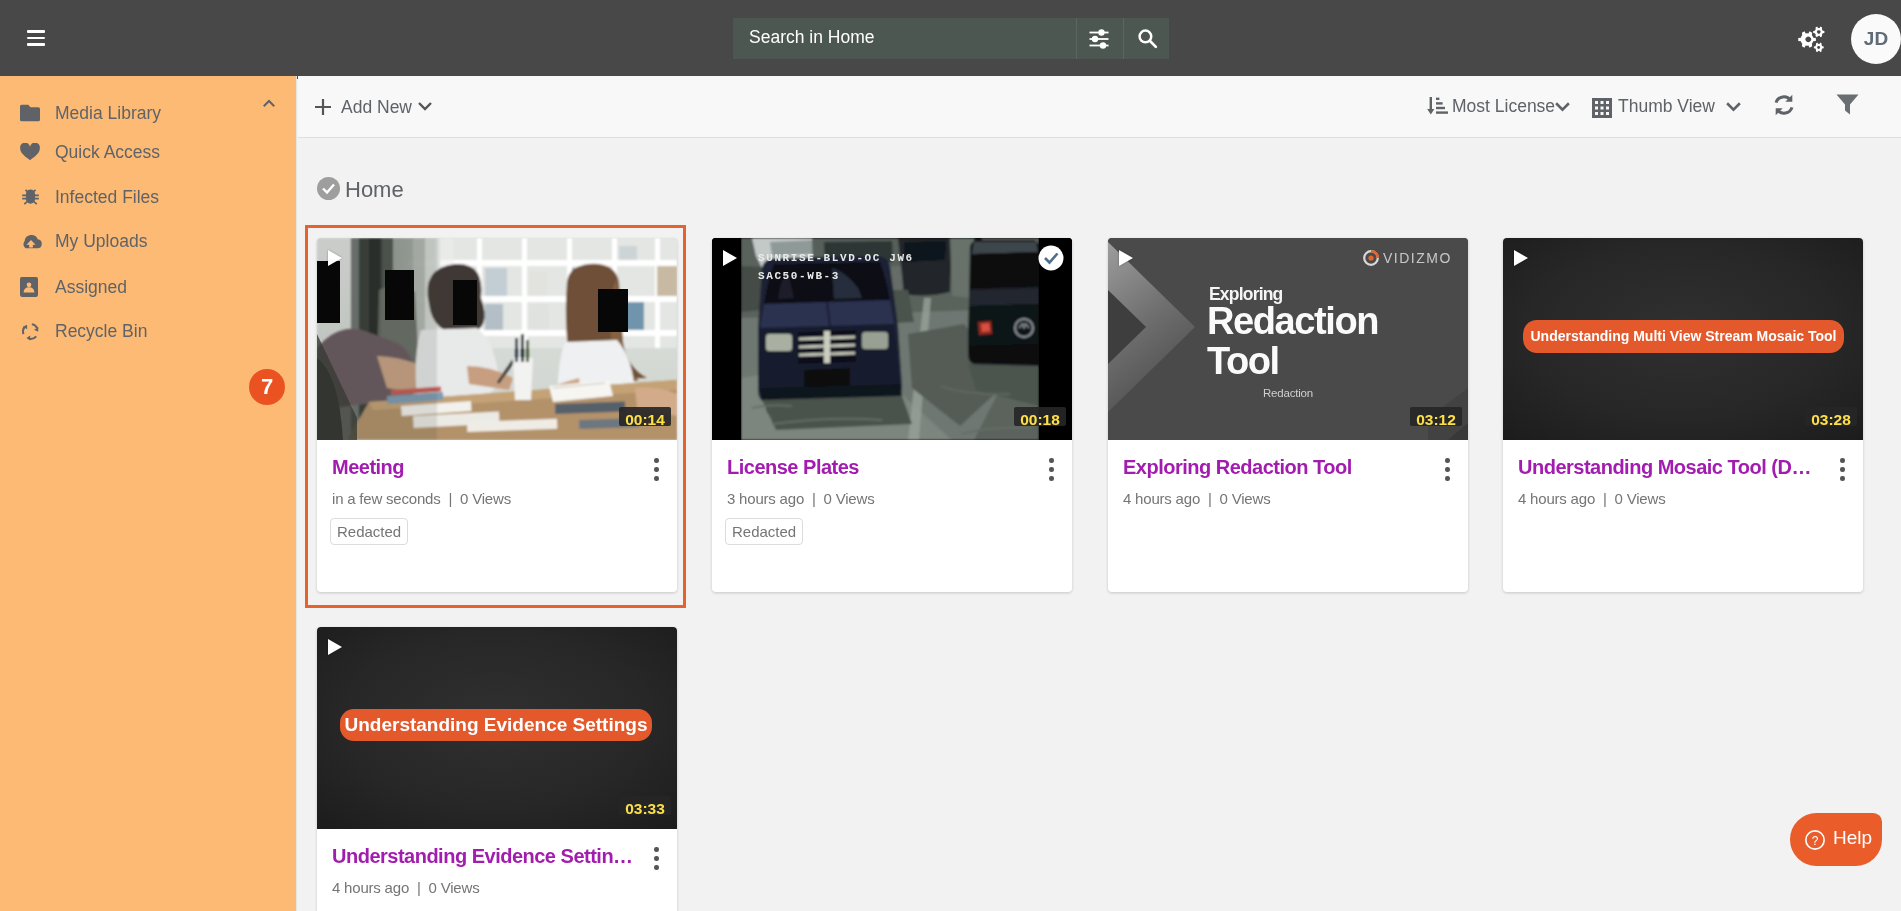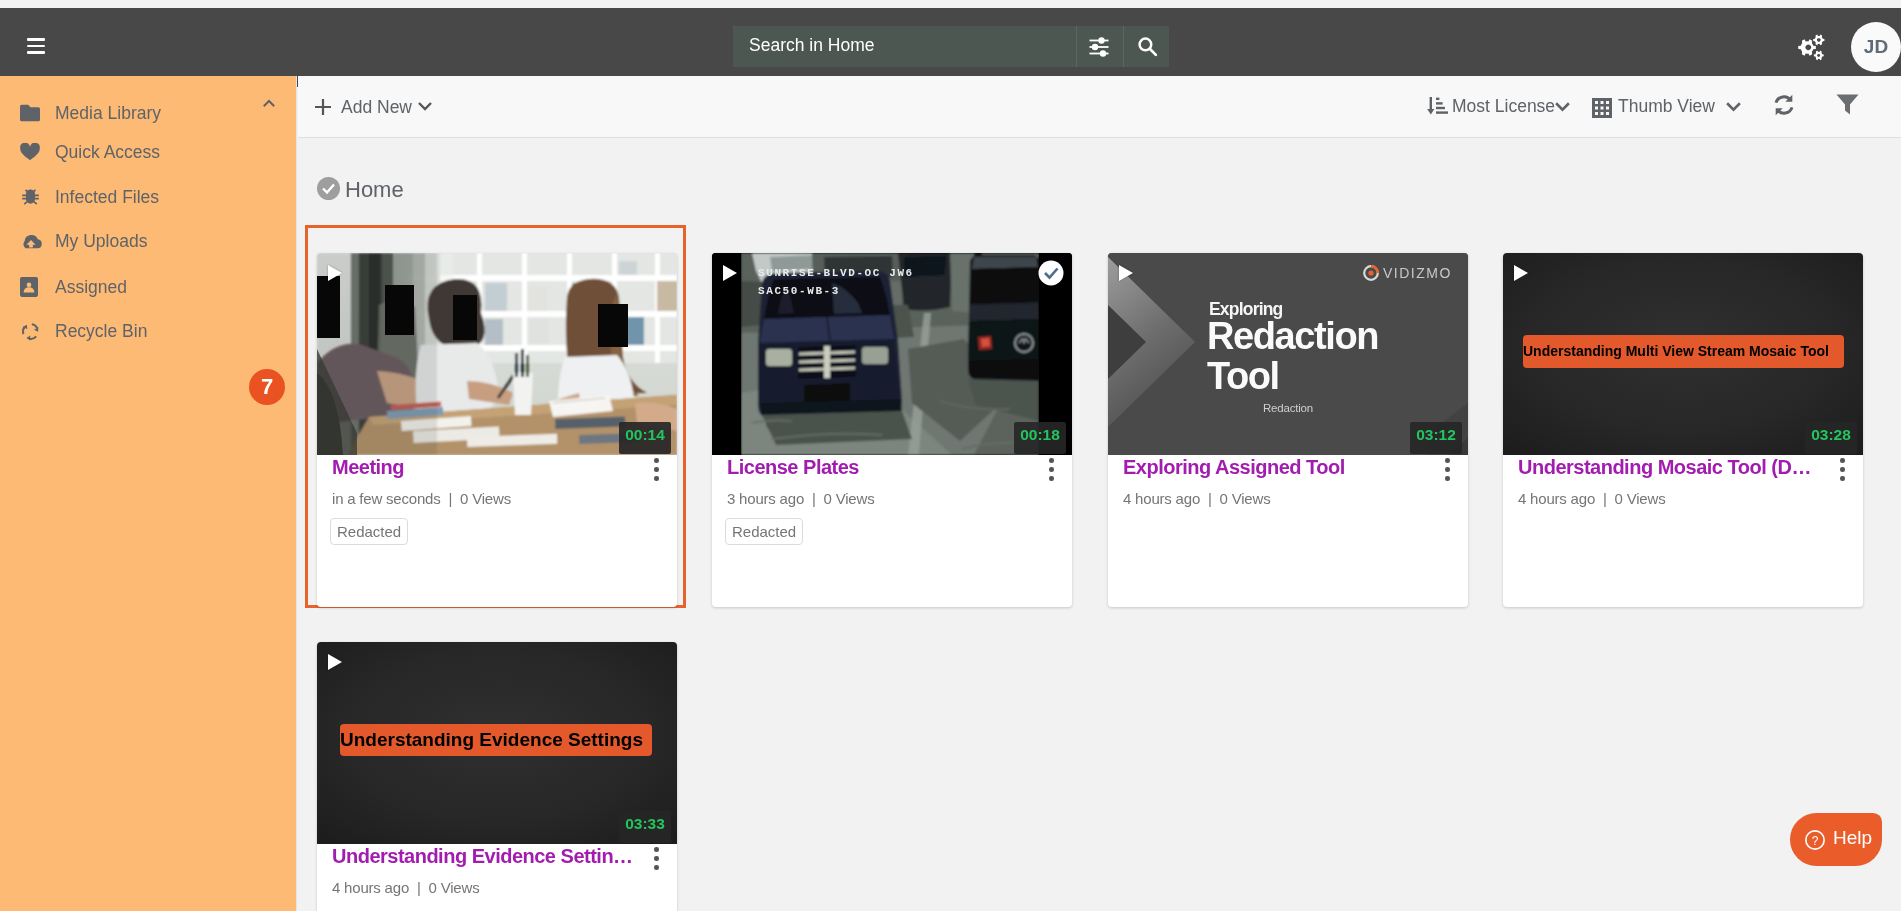--- a/index.html
+++ b/index.html
@@ -1,21 +1,21 @@
 <!DOCTYPE html>
 <html><head>
 <meta charset="utf-8">
 <style>
   * { margin:0; padding:0; box-sizing:border-box; }
   html,body { width:1901px; height:911px; overflow:hidden; }
   body { font-family:"Liberation Sans", sans-serif; background:#f1f2f1; position:relative; }
   .abs { position:absolute; }
 
   
-  .topbar { position:absolute; left:0; top:8px; width:1901px; height:79px; background:#484848; }
+  .topbar { position:absolute; left:0; top:0; width:1901px; height:79px; background:#484848; }
   .burger { position:absolute; left:27px; top:30px; width:18px; height:16px; }
   .burger span { position:absolute; left:0; width:18px; height:2.6px; background:#fff; border-radius:1px; }
   .searchbox { position:absolute; left:733px; top:18px; width:436px; height:41px; background:#4d5751; }
   .searchbox .ph { position:absolute; left:16px; top:9px; font-size:17.5px; color:#fff; }
   .sdiv { position:absolute; top:0; width:1px; height:41px; background:#5c6660; }
   .avatar { position:absolute; left:1851px; top:14px; width:50px; height:50px; border-radius:50%; background:#fafafa; color:#5f6b77; font-weight:bold; font-size:19px; text-align:center; line-height:50px; }
 
   
   .sidebar { position:absolute; left:0; top:76px; width:297px; height:835px; background:#fdba74; border-right:1px solid #e5e5e5; }
   .mitem { position:absolute; left:0; width:297px; height:34px; color:#5f6368; font-size:17.5px; }
@@ -26,32 +26,32 @@
   
   .toolbar { position:absolute; left:298px; top:76px; width:1603px; height:62px; background:#f7f8f7; border-bottom:1px solid #dedede; }
   .tool-text { position:absolute; color:#5f6368; font-size:17.5px; white-space:nowrap; }
 
   
   .home-circ { position:absolute; left:317px; top:177px; width:23px; height:23px; border-radius:50%; background:#9e9e9e; }
   .home-lbl { position:absolute; left:345px; top:177px; font-size:22px; color:#5f6368; }
 
   
   .sel-outline { position:absolute; left:305px; top:225px; width:381px; height:383px; border:3px solid #e8632b; }
-  .card { position:absolute; width:360px; height:354px; background:#fff; border-radius:4px; box-shadow:0 1px 3px rgba(0,0,0,0.18);margin-top:15px; }
+  .card { position:absolute; width:360px; height:354px; background:#fff; border-radius:4px; box-shadow:0 1px 3px rgba(0,0,0,0.18); }
   .thumb { position:absolute; left:0; top:0; width:360px; height:202px; border-radius:4px 4px 0 0; overflow:hidden; }
   .play { position:absolute; left:11px; top:12px; width:0; height:0; border-left:14px solid #fff; border-top:8.5px solid transparent; border-bottom:8.5px solid transparent; filter:drop-shadow(0 0 1px rgba(0,0,0,0.3)); }
-  .dur { position:absolute; right:6px; top:169px; width:52px; height:32px; background:rgba(38,38,38,0.92); color:#22c55e; font-size:15.5px; font-weight:bold; text-align:center; line-height:26px; border-radius:2px; }
+  .dur { position:absolute; right:6px; top:169px; width:52px; height:19px; background:rgba(38,38,38,0.92); color:#fde047; font-size:15.5px; font-weight:bold; text-align:center; line-height:26px; border-radius:2px; }
   .ctitle { position:absolute; font-size:20px; font-weight:bold; color:#a21caf; white-space:nowrap; letter-spacing:-0.5px; }
   .cmeta { position:absolute; font-size:15px; color:#757575; letter-spacing:-0.2px; }
   .chip { position:absolute; height:27px; line-height:25px; padding:0 6px; border:1px solid #dcdcdc; border-radius:4px; background:#fff; color:#757575; font-size:15px; }
   .dots { position:absolute; right:16px; width:4.5px; }
   .dots i { display:block; width:4.5px; height:4.5px; border-radius:50%; background:#555; margin-bottom:4.5px; }
 
   
-  .banner { position:absolute; background:#e4592b; white-space:nowrap; color:#000000; font-weight:bold; text-align:left; border-radius:4px; }
+  .banner { position:absolute; background:#e4592b; white-space:nowrap; color:#ffffff; font-weight:bold; text-align:center; border-radius:14px; }
 
   #th1 { background:#cdd2cd; }
   #th2 { background:#000; }
   #th3 { background:#4a4a4a; }
   #th4, #th5 { background:radial-gradient(ellipse 95% 95% at 50% 46%, #303030 0%, #272727 45%, #1b1b1b 80%, #131313 100%); }
 
   .helpbtn { position:absolute; left:1790px; top:813px; width:92px; height:53px; background:#ea5c2a; border-radius:27px 9px 27px 27px; color:#fff; }
   .helpbtn .q { position:absolute; left:14px; top:15.5px; width:22px; height:22px; }
   .helpbtn .t { position:absolute; left:43px; top:14px; font-size:19px; }
 </style>
@@ -430,21 +430,21 @@
     <text x="99" y="136" font-size="38" font-weight="bold" fill="#fafafa" letter-spacing="-1.4">Tool</text>
     <text x="155" y="159" font-size="11.5" fill="#cfcfcf" letter-spacing="-0.2">Redaction</text>
 
     <path d="M320 180 L360 150 L360 202 L320 202 Z" fill="#424242"></path>
     <path d="M340 202 L360 185 L360 202 Z" fill="#383838"></path>
   </svg>
   </div>
   <div class="play" style="z-index:5"></div>
   <div class="dur" style="z-index:5">03:12</div>
 </div>
-<div class="abs ctitle" style="left:1123px;top:456px">Exploring Assigned Tool</div>
+<div class="abs ctitle" style="left:1123px;top:456px">Exploring Redaction Tool</div>
 <div class="abs cmeta" style="left:1123px;top:490px">4 hours ago&nbsp; | &nbsp;0 Views</div>
 <div class="abs dots" style="left:1445px;top:458px">
     <i></i>
     <i></i>
     <i></i>
   </div>
 
 <div class="card" style="left:1503px;top:238px">
   <div class="thumb" id="th4">
     <div class="banner" style="left:20px;top:82px;width:321px;height:33px;line-height:33px;font-size:14px">Understanding Multi View Stream Mosaic Tool</div>

